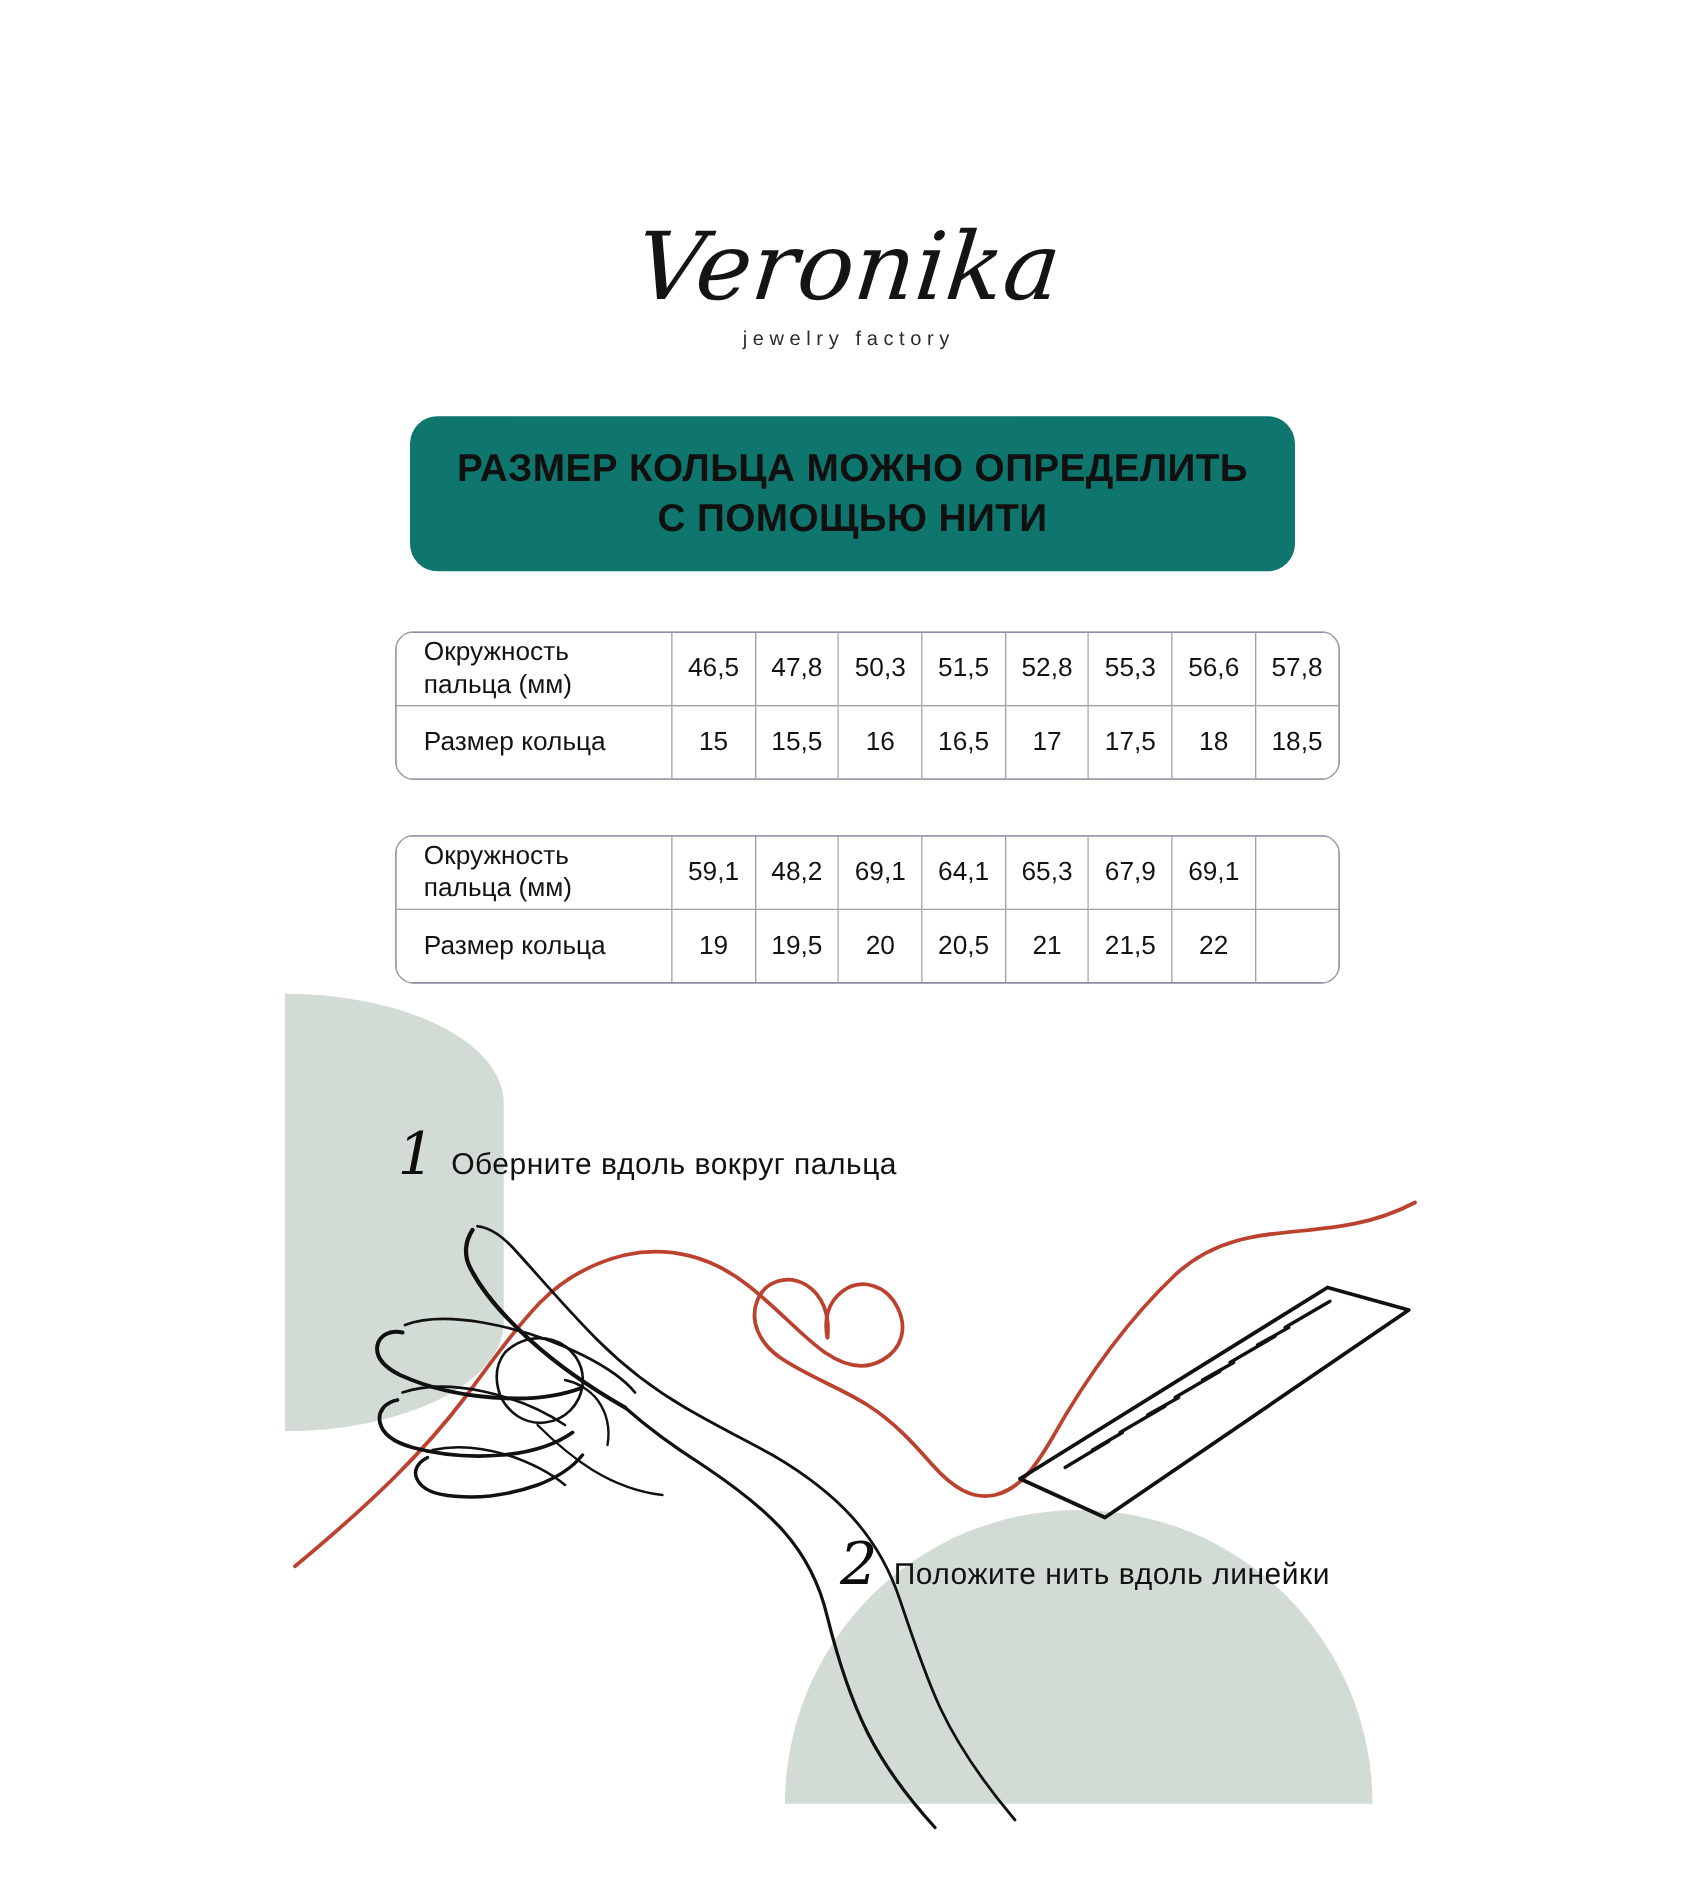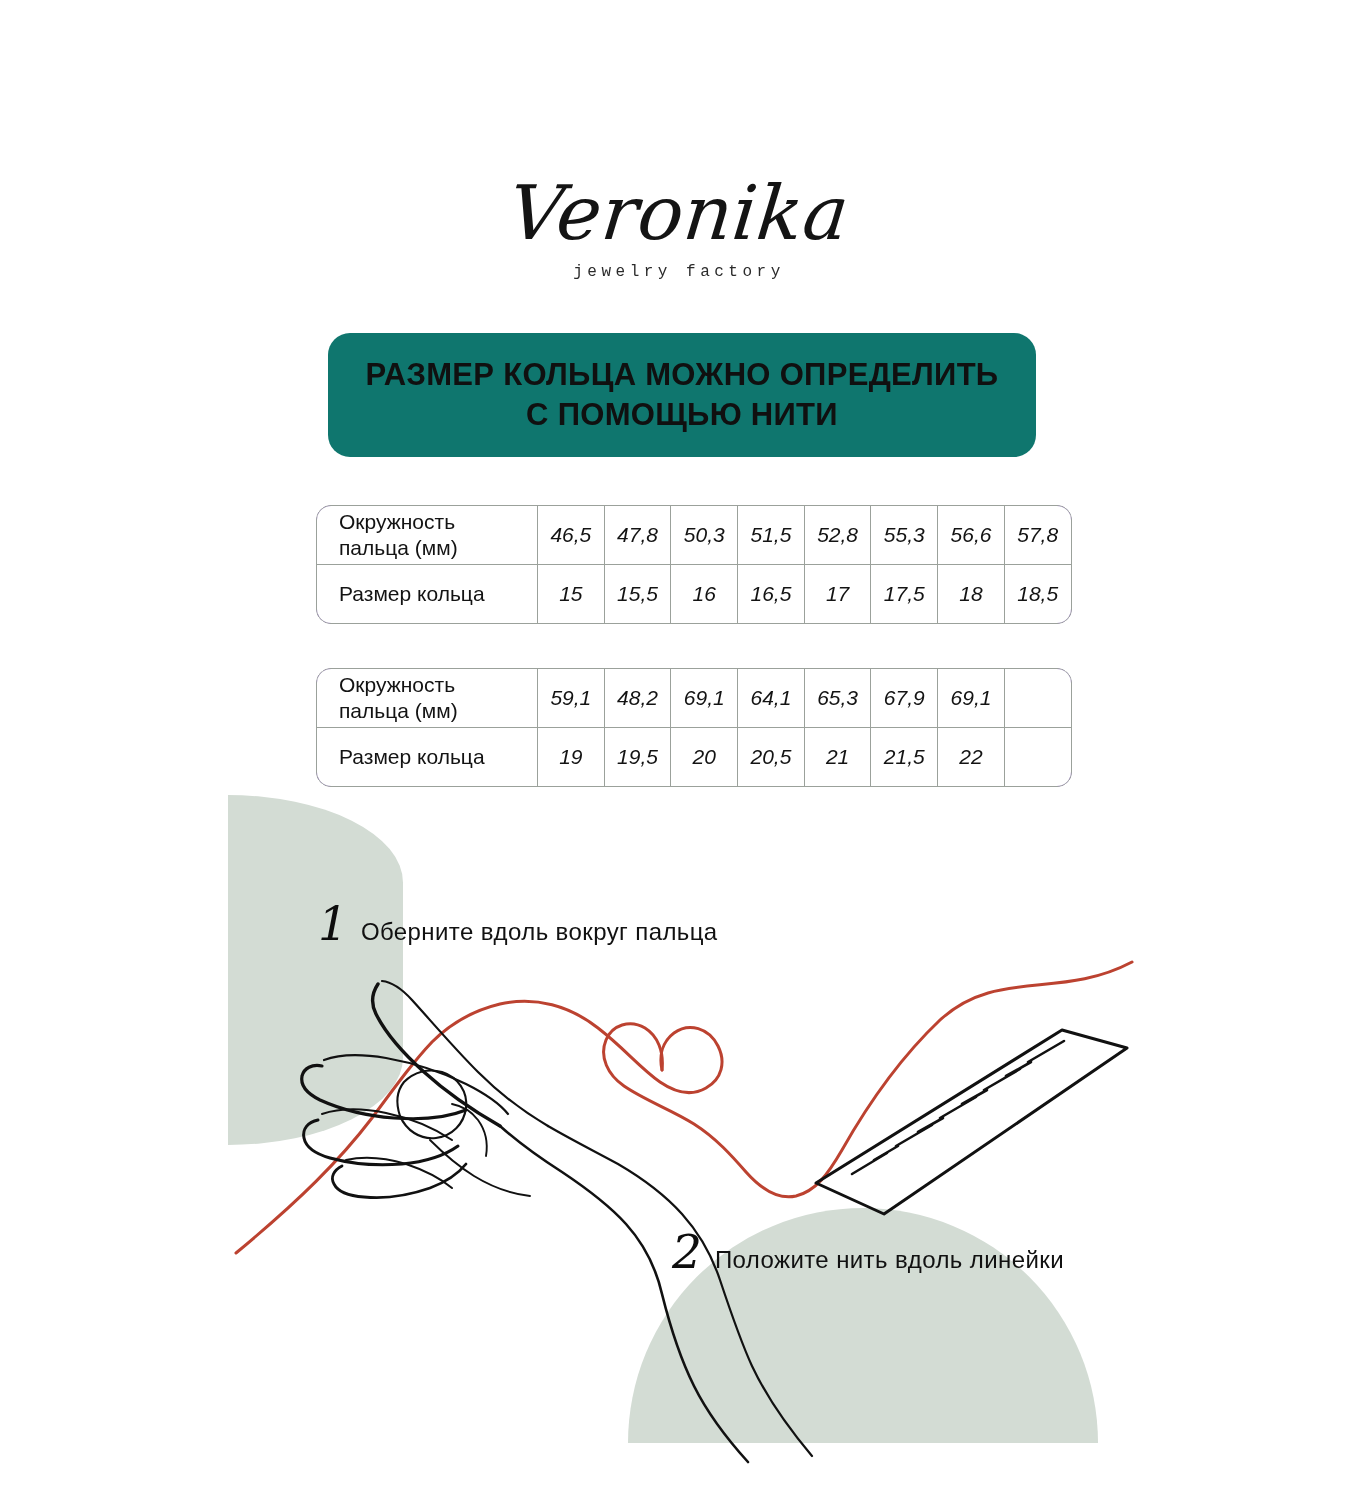--- a/index.html
+++ b/index.html
@@ -60,21 +60,21 @@
     font-weight: 400;
     font-size: 75px;
     line-height: 1;
     letter-spacing: 0.5px;
     color: #141414;
     transform: skewX(-6deg);
   }
   #logo-tagline {
     display: block;
     margin-top: 12px;
-    font-family: Liberation Mono, monospace;
+    font-family: Liberation Sans, sans-serif;
     font-weight: 400;
     font-size: 16px;
     letter-spacing: 4.5px;
     color: #2b2b2b;
   }
 
   
   #banner {
     position: absolute;
     left: 328px;
@@ -131,21 +131,21 @@
   .size-table td:last-child { border-right: none; }
 
   .size-table td.rowlabel {
     width: 198px;
     text-align: left;
     padding-left: 22px;
     font-size: 21px;
     line-height: 1.25;
     white-space: pre-line;
   }
-  .size-table td.val { width: 65.7px; font-style: italic; }
+  .size-table td.val { width: 65.7px; }
   .size-table td.blank { }
 
   
   .step {
     position: absolute;
     z-index: 4;
     display: flex;
     align-items: baseline;
     white-space: nowrap;
   }

